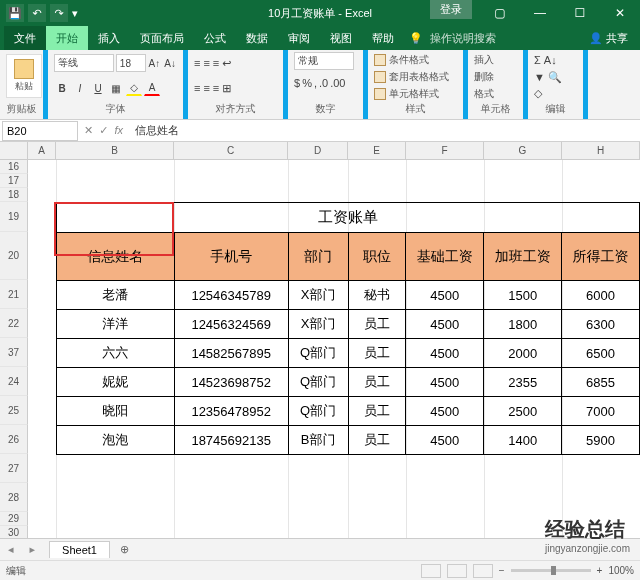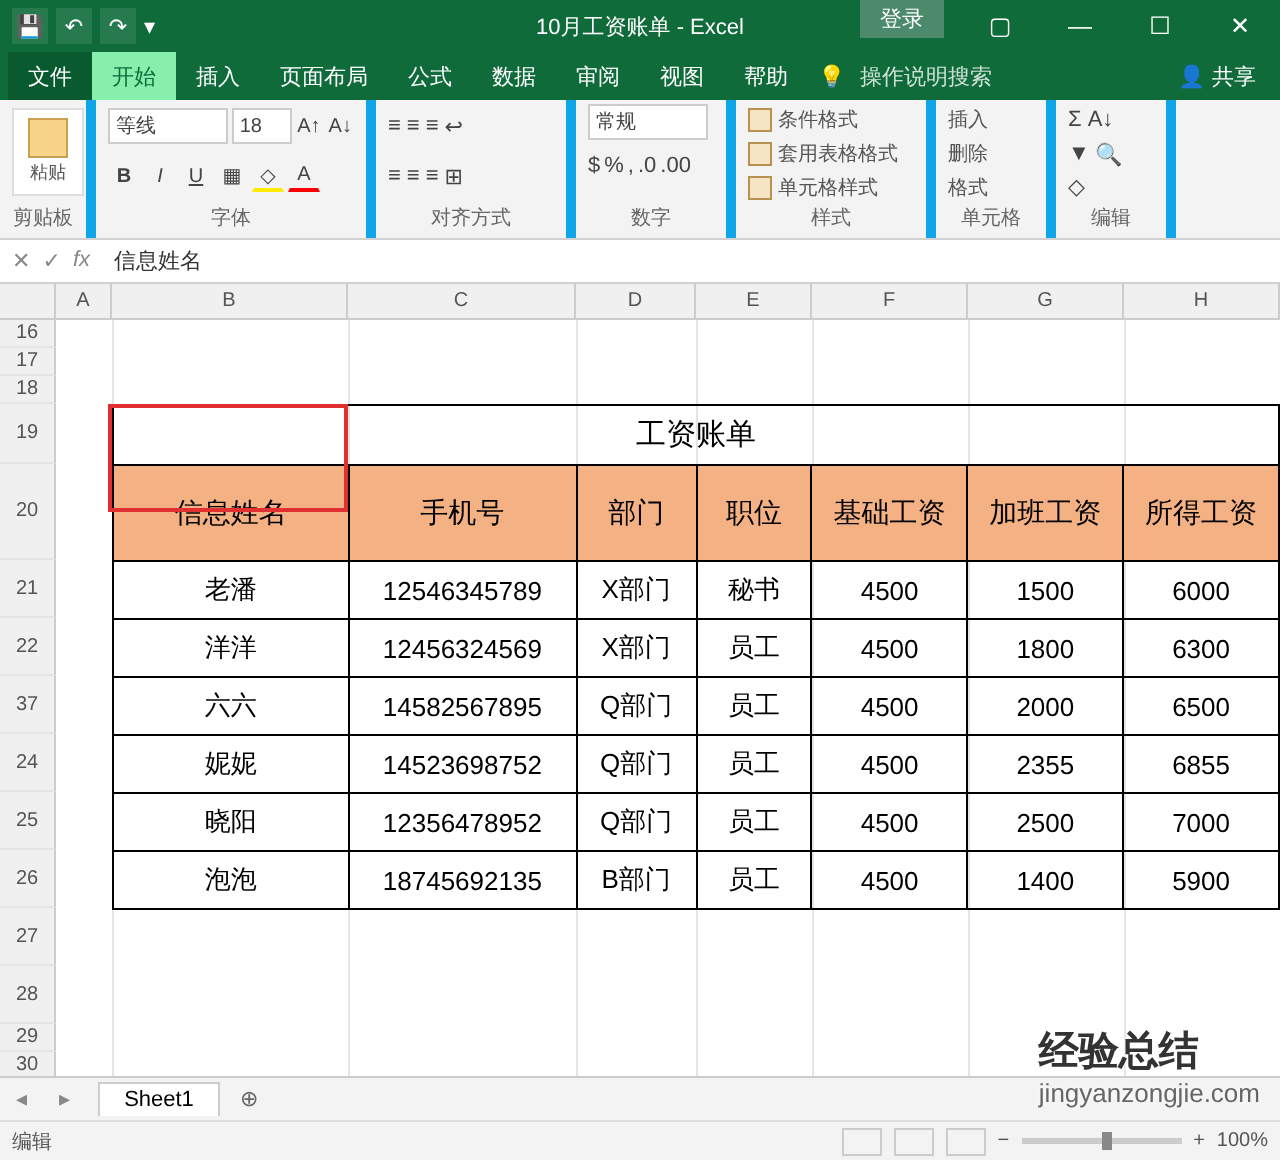--- a/index.html
+++ b/index.html
@@ -64,21 +64,21 @@
 .tabs{position:absolute;bottom:20px;left:0;right:0;height:22px;background:#f3f3f3;border-top:1px solid #ccc;display:flex;align-items:center;font-size:11px}
 .tabs .nav{padding:0 8px;color:#888}
 .tabs .sheet{background:#fff;border:1px solid #ccc;border-bottom:none;padding:2px 12px;margin-left:6px}
 .tabs .plus{padding:0 10px;color:#666}
 .status{position:absolute;bottom:0;left:0;right:0;height:20px;background:#f3f3f3;border-top:1px solid #ddd;display:flex;align-items:center;font-size:10px;color:#555;padding:0 6px}
 .status .right{margin-left:auto;display:flex;align-items:center;gap:6px}
 .status .vbtn{width:20px;height:14px;border:1px solid #ccc;display:inline-block}
 .status .slider{width:80px;height:3px;background:#ccc;display:inline-block;position:relative}
 .status .slider::after{content:"";position:absolute;left:50%;top:-3px;width:5px;height:9px;background:#888}
 .watermark{position:absolute;right:10px;bottom:26px;font-size:20px;font-weight:bold;color:#333;z-index:50;text-shadow:0 0 3px #fff}
-.watermark .sub{font-size:13px;color:#666;text-align:right;font-weight:normal}
+.watermark .sub{font-size:10px;color:#666;text-align:right;font-weight:normal}
 </style>
 </head>
 <body>
 
 <div class="titlebar">
   <div class="tb-left">
     <span class="ic">💾</span>
     <span class="ic">↶</span>
     <span class="ic">↷</span>
     <span>▾</span>
@@ -198,20 +198,21 @@
         <span>🔍</span>
       </div>
     <div class="row">
         <span>◇</span>
       </div>
     <div class="lbl">编辑</div>
   </div>
 </div>
 
 <div class="namebox-row">
+  <div class="namebox">B20</div>
   <div class="fxbtns">
     <span>✕</span>
     <span>✓</span>
     <span><i>fx</i></span>
   </div>
   <div class="fxbar">信息姓名</div>
 </div>
 
 <div class="grid-wrap">
   <div class="colhdr">

